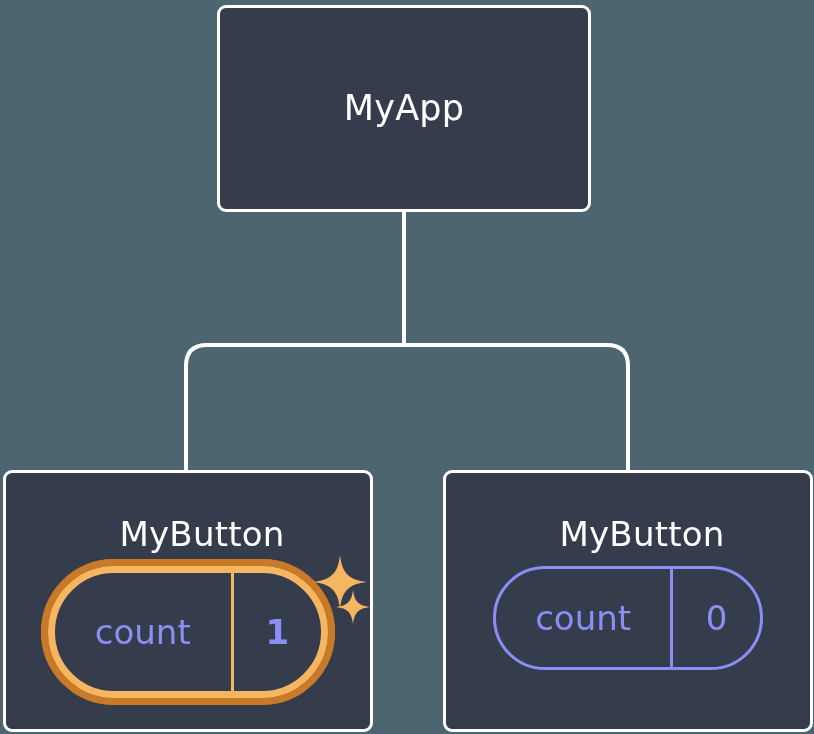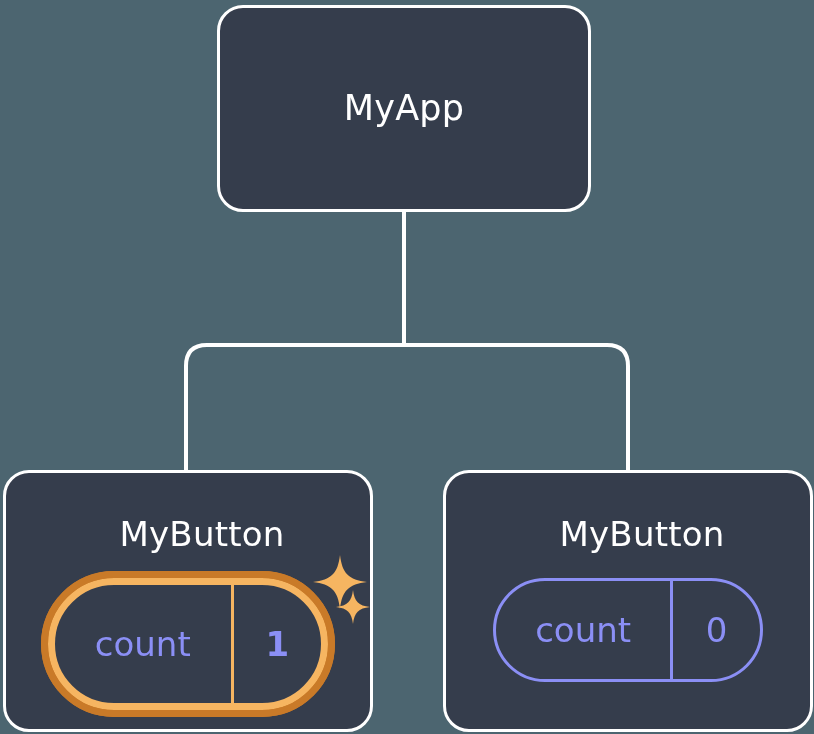--- a/index.html
+++ b/index.html
@@ -31,21 +31,21 @@
     height: 734px;
     pointer-events: none;
   }
 
   
   .node {
     position: absolute;
     box-sizing: border-box;
     background: #353d4c;
     border: 3px solid #ffffff;
-    border-radius: 26px;
+    border-radius: 9px;
     display: flex;
     flex-direction: column;
     align-items: center;
   }
 
   #node-root {
     left: 217px;
     top: 5px;
     width: 374px;
     height: 207px;
@@ -77,21 +77,21 @@
   }
 
   .child-title {
     font-size: 34px;
     margin-left: 28px;
   }
 
   
   .pill-wrap {
     position: relative;
-    margin-top: 27px;
+    margin-top: 15px;
   }
 
   .pill {
     box-sizing: border-box;
     display: flex;
     align-items: stretch;
     background: #353d4c;
     border-radius: 999px;
     overflow: hidden;
   }

